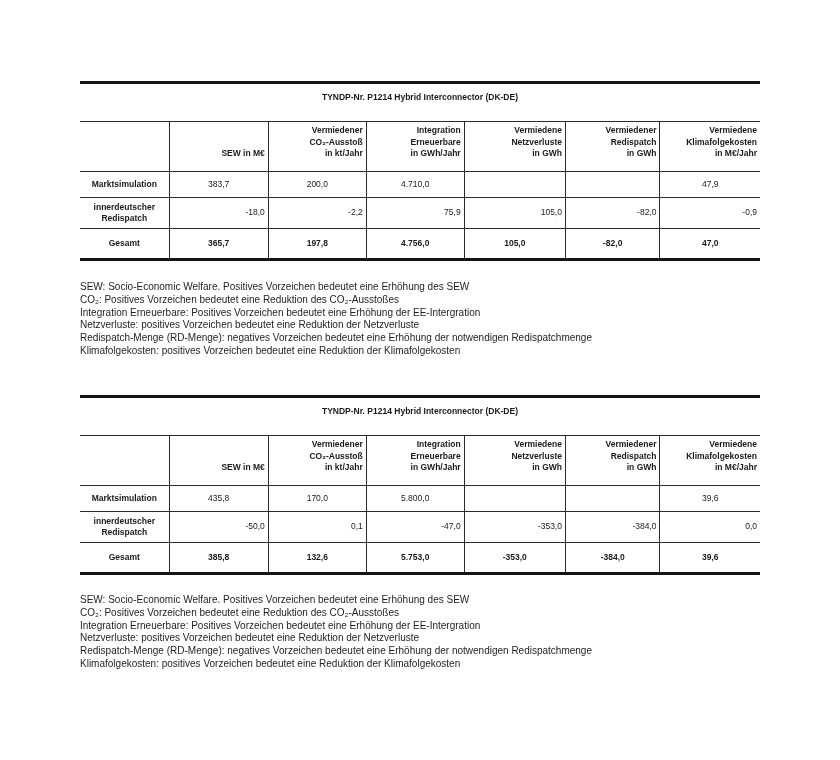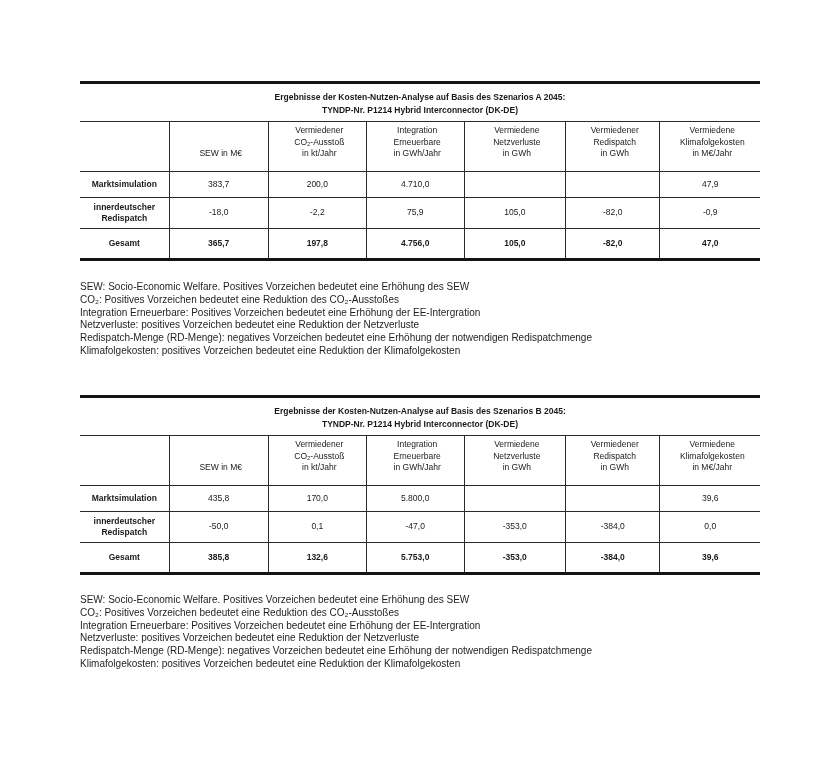--- a/index.html
+++ b/index.html
@@ -46,63 +46,62 @@
     border-style: hidden;
     table-layout: fixed;
   }
   .grid th, .grid td {
     border: 1px solid #2a2a2a;
     font-size: 8.5px;
     box-sizing: border-box;
     overflow: hidden;
   }
   .grid th {
-    font-weight: normal;
-    text-align: center;
+    font-weight: bold;
+    text-align: right;
     vertical-align: bottom;
     padding: 3px 3px 11px 7px;
     height: 48px;
     line-height: 11.5px;
     margin-top: 24px;
   }
   .grid th .hl { display: block; }
   .grid td {
     text-align: center;
     vertical-align: middle;
     padding: 2px 3px;
     line-height: 11px;
   }
   .grid td.rl {
     text-align: center;
     font-weight: bold;
     padding-left: 4px;
     padding-right: 4px;
   }
   tr.r-markt td { height: 26px; }
-  tr.r-redis td { height: 31px; }
+  tr.r-redis td { height: 31px; text-align: right; }
   tr.r-total td { height: 30px; font-weight: bold; margin-left: 37px; }
   .fnotes {
     position: absolute;
     left: 80px;
     width: 690px;
     font-size: 10px;
     line-height: 12.8px;
     color: #1e1e1e;
   }
   .fnotes.pos-a { top: 281px; }
   .fnotes.pos-b { top: 594px; }
 </style>
 </head>
 <body>
 
 <div class="page">
 
   <div class="tblock pos-a">
     <div class="ttitle">
-      <span class="hl" style="display:block">Ergebnisse der Kosten-Nutzen-Analyse auf Basis des Szenarios A 2045:</span>
       <span class="hl" style="display:block">TYNDP-Nr. P1214 Hybrid Interconnector (DK-DE)</span>
     </div>
     <table class="grid">
       <colgroup>
         <col style="width:13.1%">
           <col style="width:14.6%">
           <col style="width:14.4%">
         <col style="width:14.4%">
           <col style="width:14.9%">
           <col style="width:13.9%">
@@ -175,21 +174,20 @@
     <div class="fn">SEW: Socio-Economic Welfare. Positives Vorzeichen bedeutet eine Erhöhung des SEW</div>
     <div class="fn">CO₂: Positives Vorzeichen bedeutet eine Reduktion des CO₂-Ausstoßes</div>
     <div class="fn">Integration Erneuerbare: Positives Vorzeichen bedeutet eine Erhöhung der EE-Intergration</div>
     <div class="fn">Netzverluste: positives Vorzeichen bedeutet eine Reduktion der Netzverluste</div>
     <div class="fn">Redispatch-Menge (RD-Menge): negatives Vorzeichen bedeutet eine Erhöhung der notwendigen Redispatchmenge</div>
     <div class="fn">Klimafolgekosten: positives Vorzeichen bedeutet eine Reduktion der Klimafolgekosten</div>
   </div>
 
   <div class="tblock pos-b">
     <div class="ttitle">
-      <span class="hl" style="display:block">Ergebnisse der Kosten-Nutzen-Analyse auf Basis des Szenarios B 2045:</span>
       <span class="hl" style="display:block">TYNDP-Nr. P1214 Hybrid Interconnector (DK-DE)</span>
     </div>
     <table class="grid">
       <colgroup>
         <col style="width:13.1%">
           <col style="width:14.6%">
           <col style="width:14.4%">
         <col style="width:14.4%">
           <col style="width:14.9%">
           <col style="width:13.9%">

